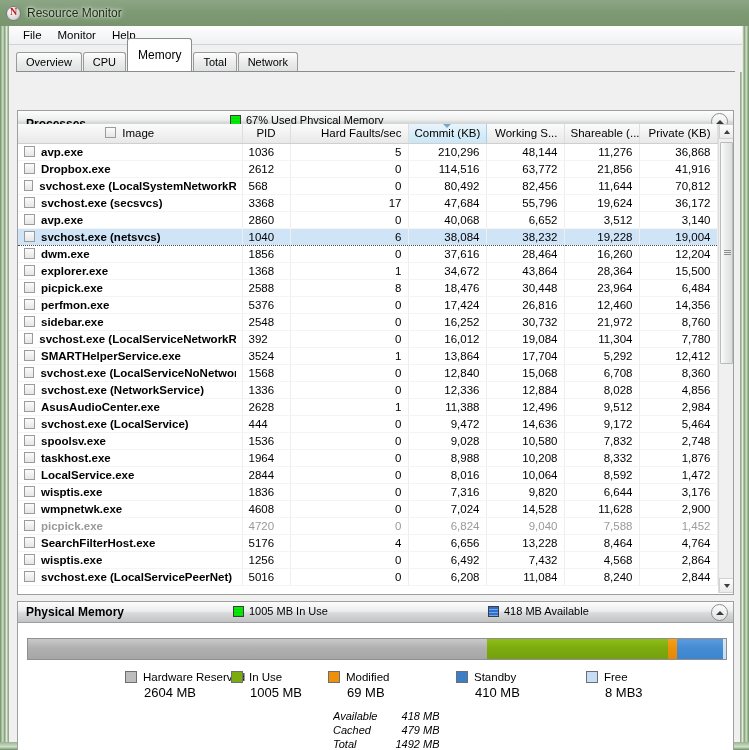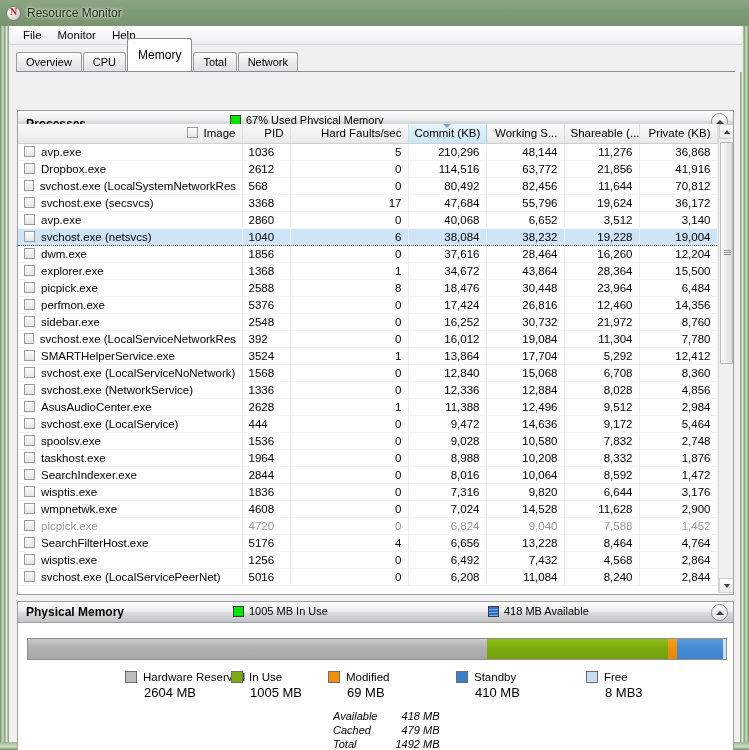--- a/index.html
+++ b/index.html
@@ -169,36 +169,36 @@
     background: linear-gradient(to bottom,#e9f4fb,#d6ecf8 55%,#cbe6f6);
     border-left: 1px solid #a8cfe5;
     border-right: 1px solid #a8cfe5;
     position: relative;
   }
   table.grid th.sorted::after {
     content: ""; position: absolute; left: 50%; top: 0; margin-left: -4px;
     width: 0; height: 0; border-left: 4px solid transparent; border-right: 4px solid transparent;
     border-top: 4px solid #7aa8c4;
   }
-  th.c-left  { text-align: right; }
+  th.c-left  { text-align: center; }
   th.c-right { text-align: right; }
   td { font-size: 11.5px; padding: 0 6px; height: 17px; white-space: nowrap; overflow: hidden;
        border-right: 1px solid #eeeeee; }
   td.c-right { text-align: right; }
   tr.row { background: #fff; }
   tr.row td { border-bottom: 1px solid #f4f4f4; }
   tr.row.selected td { background: #cfe4f7; border-top: 1px dotted #4b4b4b; border-bottom: 1px dotted #4b4b4b; }
   tr.row.dim td { color: #9a9a9a; }
   .chk {
     width: 11px; height: 11px; display: inline-block; vertical-align: -1px;
     border: 1px solid #9b9b9b;
     background: linear-gradient(to bottom,#fbfbfb,#e6e6e6);
     margin-right: 6px;
   }
-  .cell-img { display: flex; align-items: flex-start; }
+  .cell-img { display: flex; align-items: flex-start; font-weight: bold; }
   .cell-img span.t { overflow: hidden; text-overflow: clip; white-space: nowrap; }
 
   
   #proc-scroll {
     position: absolute; right: 0; top: 0; width: 15px; height: 469px;
     background: #f0f0f0; border-left: 1px solid #dcdcdc;
   }
   .sb-btn { width: 15px; height: 15px; background: linear-gradient(to bottom,#fdfdfd,#eaeaea);
             border: 1px solid #d2d2d2; display: flex; align-items: center; justify-content: center; }
   .sb-up    { position: absolute; top: 0; left: 0; }
@@ -614,21 +614,21 @@
               <td class="c-right">8,988</td>
               <td class="c-right">10,208</td>
               <td class="c-right">8,332</td>
               <td class="c-right">1,876</td>
               <td></td>
             </tr>
             <tr class="row">
               <td>
                 <div class="cell-img">
                   <span class="chk"></span>
-                  <span class="t">SearchIndexer.exe</span>
+                  <span class="t">LocalService.exe</span>
                 </div>
               </td>
               <td class="c-left">2844</td>
               <td class="c-right">0</td>
               <td class="c-right">8,016</td>
               <td class="c-right">10,064</td>
               <td class="c-right">8,592</td>
               <td class="c-right">1,472</td>
               <td></td>
             </tr>

